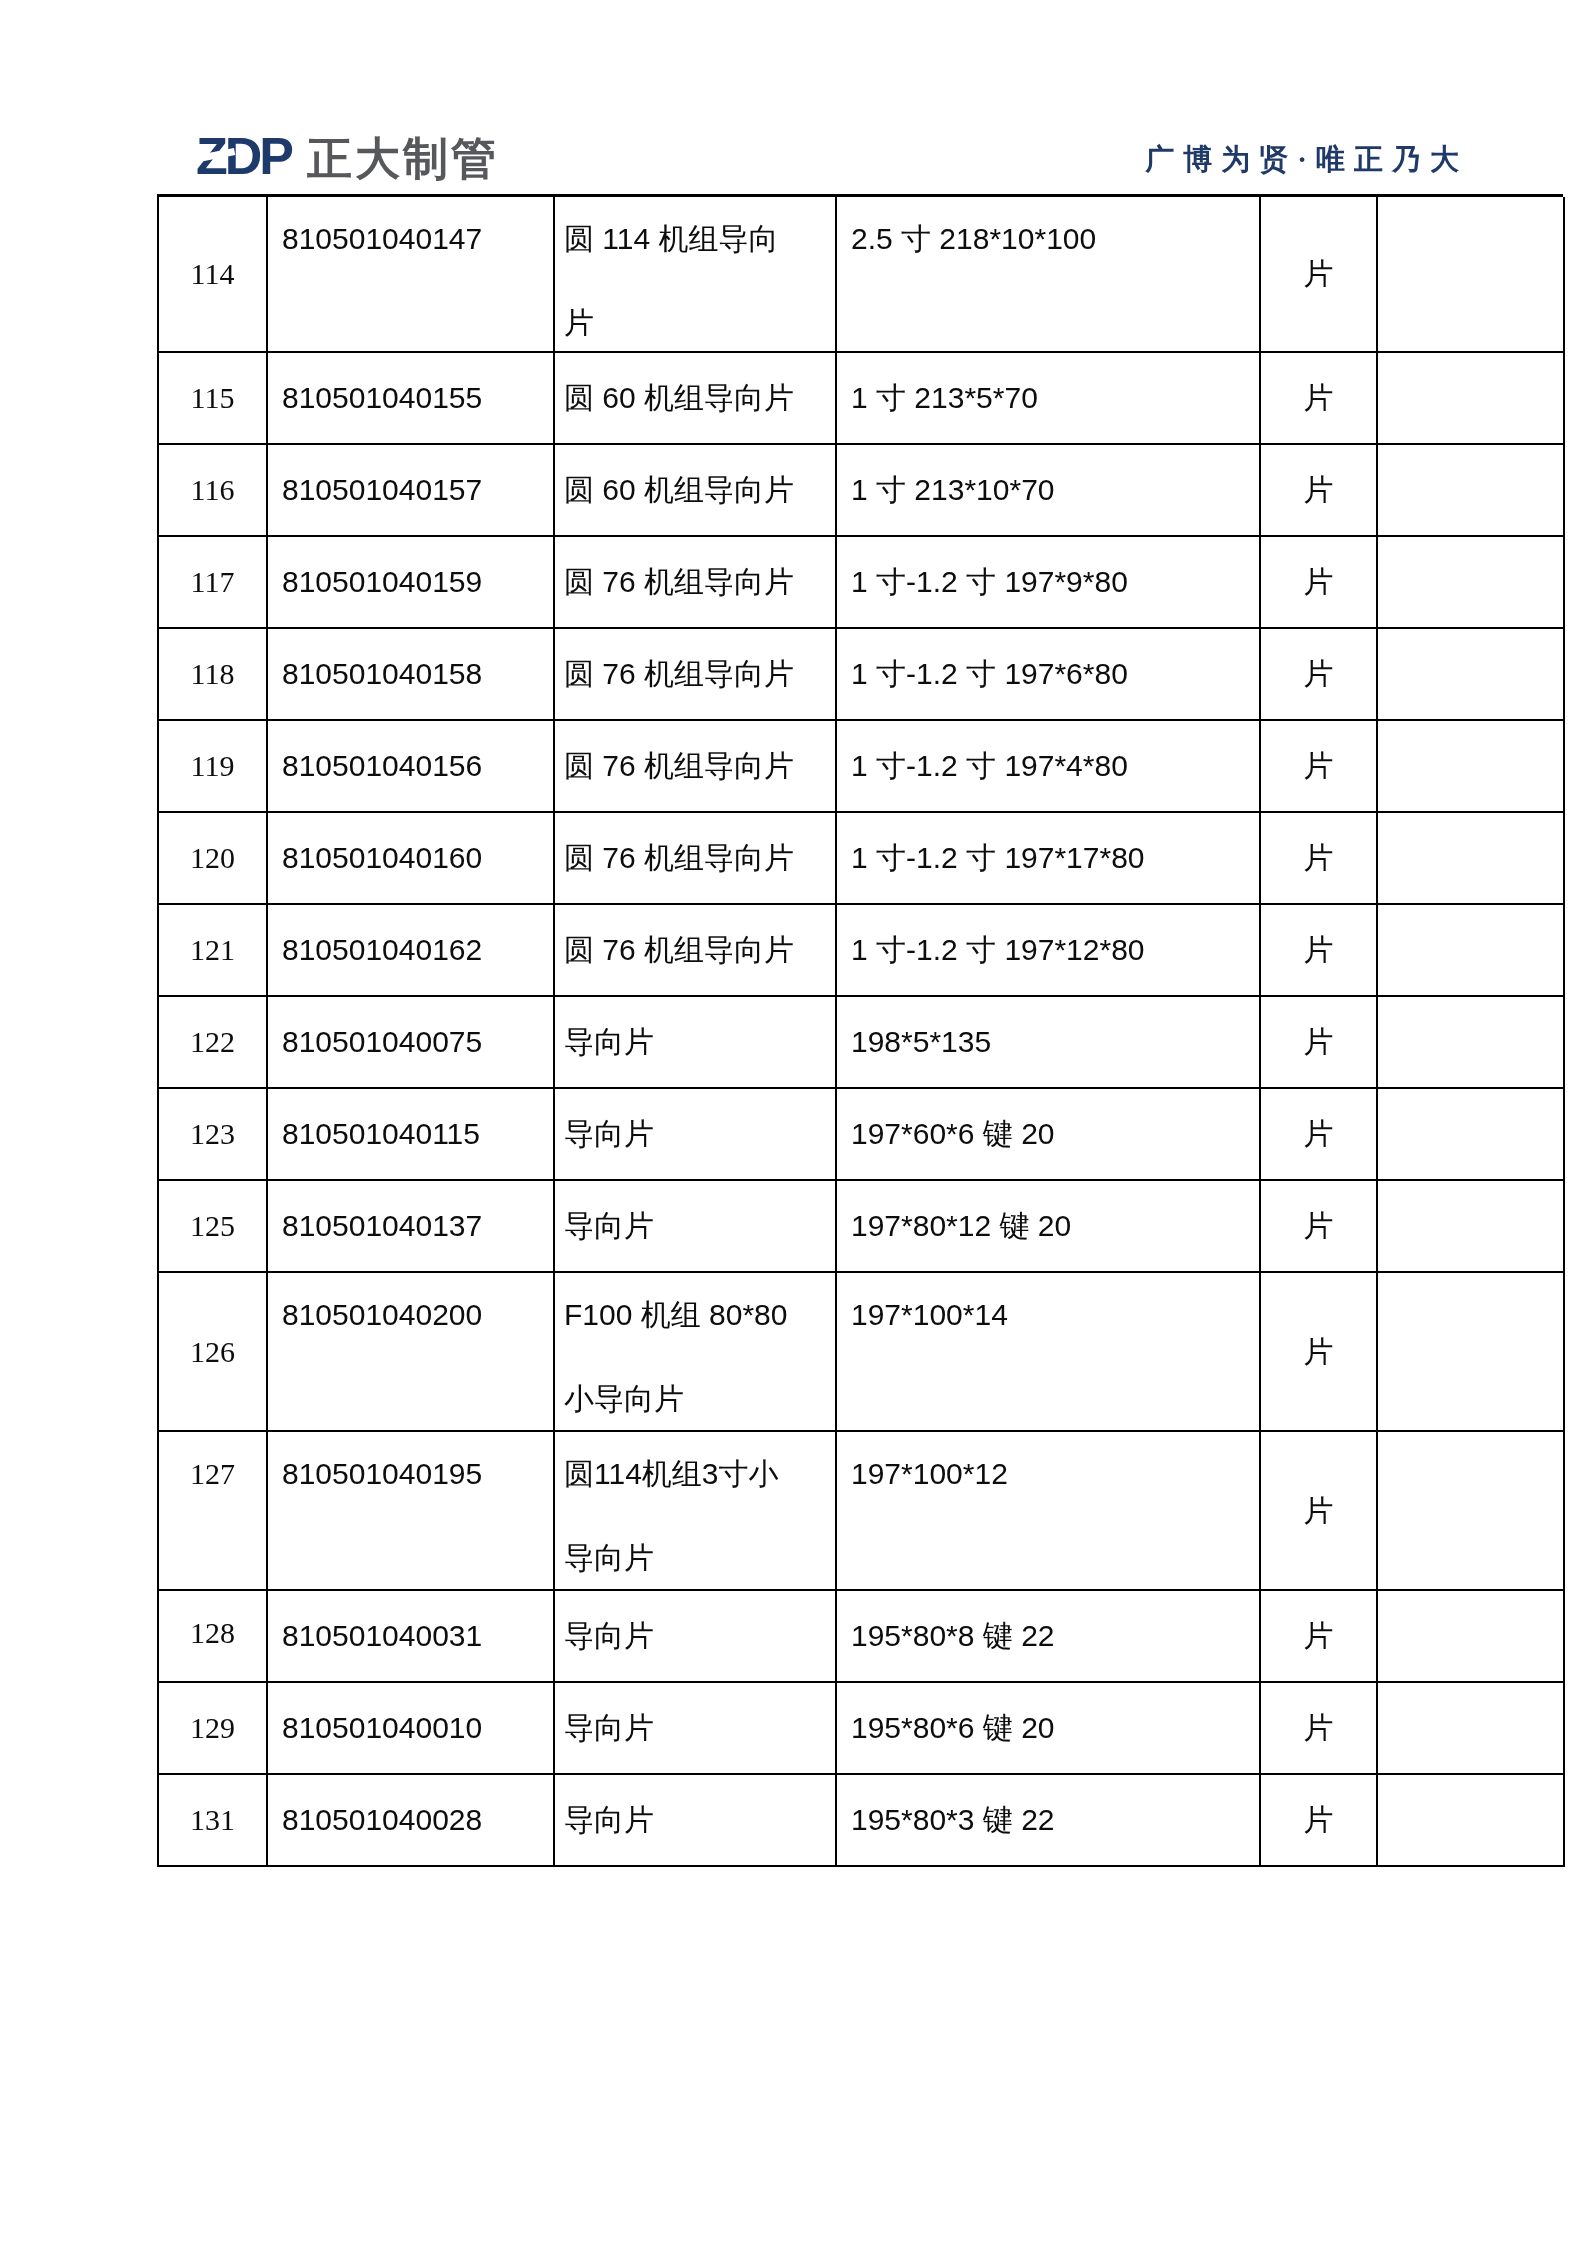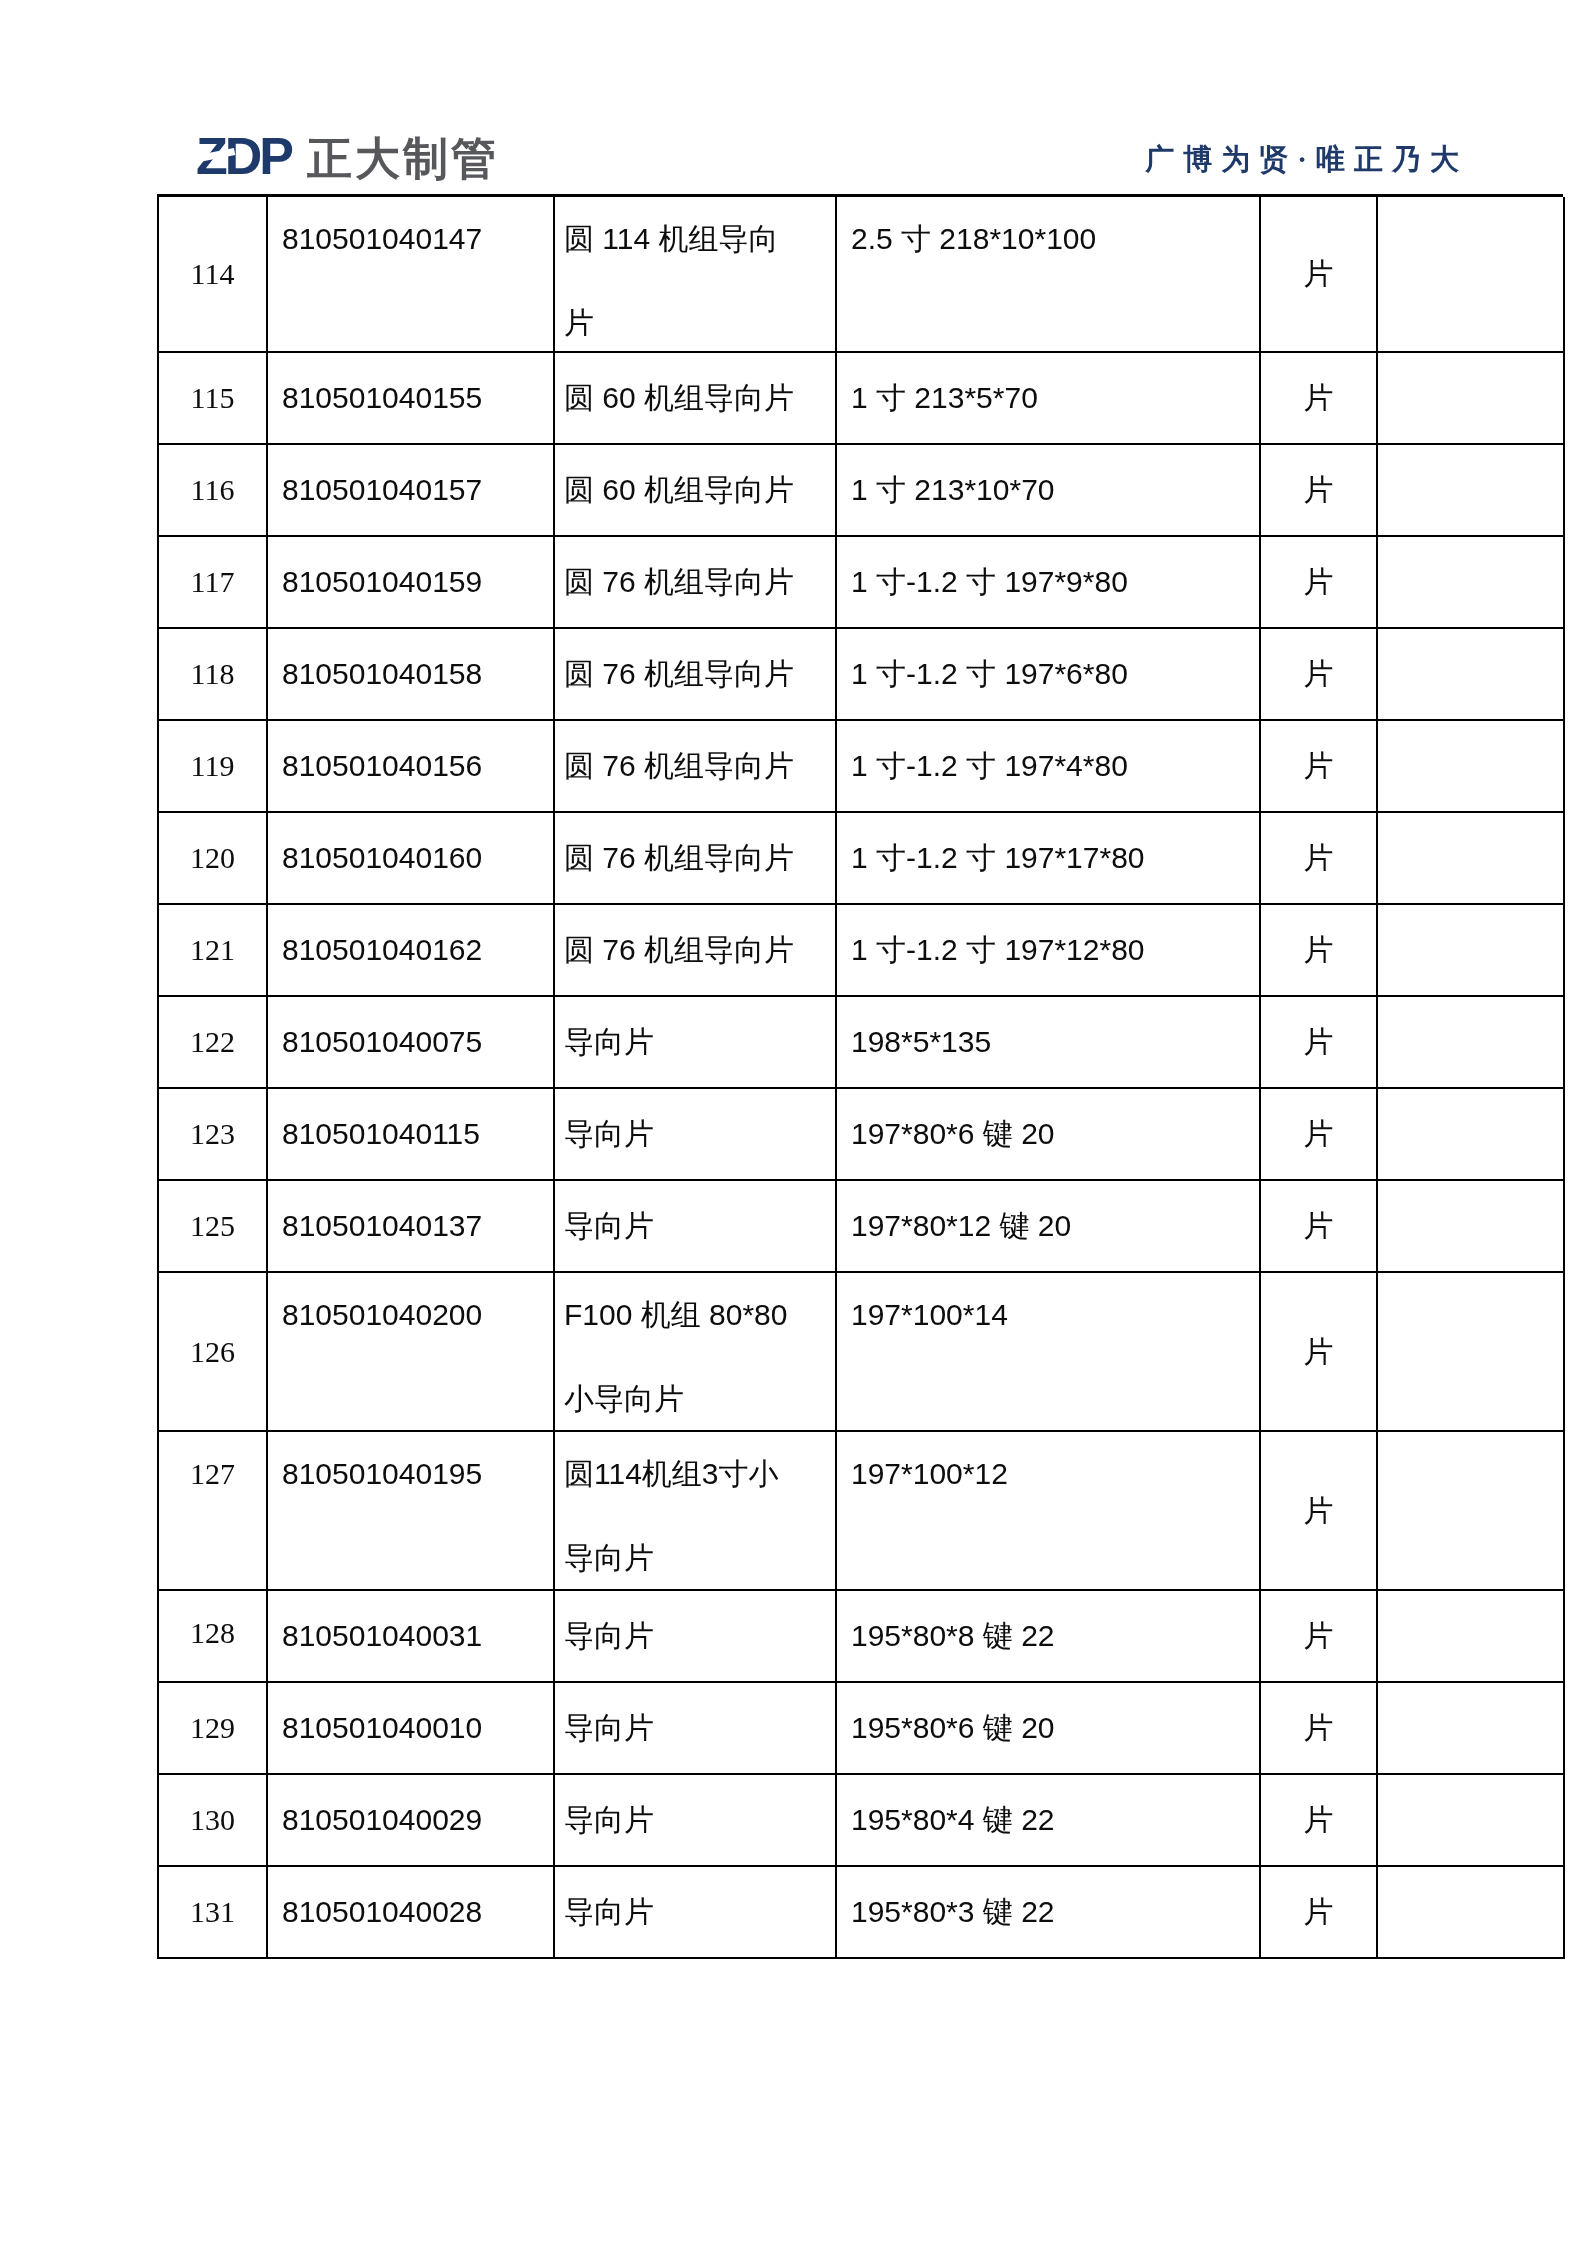--- a/index.html
+++ b/index.html
@@ -235,21 +235,21 @@
     <td class="cell-unit">片</td>
     <td class="cell-note"></td>
   </tr>
         <tr>
     <td class="cell-num">123</td>
     <td class="cell-code">810501040115</td>
     <td class="cell-name">
       <span class="name-line">导向片</span>
 
     </td>
-    <td class="cell-spec">197*80*6 键 20</td>
+    <td class="cell-spec">197*60*6 键 20</td>
     <td class="cell-unit">片</td>
     <td class="cell-note"></td>
   </tr>
         <tr>
     <td class="cell-num">125</td>
     <td class="cell-code">810501040137</td>
     <td class="cell-name">
       <span class="name-line">导向片</span>
 
     </td>
@@ -295,31 +295,20 @@
     <td class="cell-code">810501040010</td>
     <td class="cell-name">
       <span class="name-line">导向片</span>
 
     </td>
     <td class="cell-spec">195*80*6 键 20</td>
     <td class="cell-unit">片</td>
     <td class="cell-note"></td>
   </tr>
         <tr>
-    <td class="cell-num">130</td>
-    <td class="cell-code">810501040029</td>
-    <td class="cell-name">
-      <span class="name-line">导向片</span>
-
-    </td>
-    <td class="cell-spec">195*80*4 键 22</td>
-    <td class="cell-unit">片</td>
-    <td class="cell-note"></td>
-  </tr>
-        <tr>
     <td class="cell-num">131</td>
     <td class="cell-code">810501040028</td>
     <td class="cell-name">
       <span class="name-line">导向片</span>
 
     </td>
     <td class="cell-spec">195*80*3 键 22</td>
     <td class="cell-unit">片</td>
     <td class="cell-note"></td>
   </tr>

